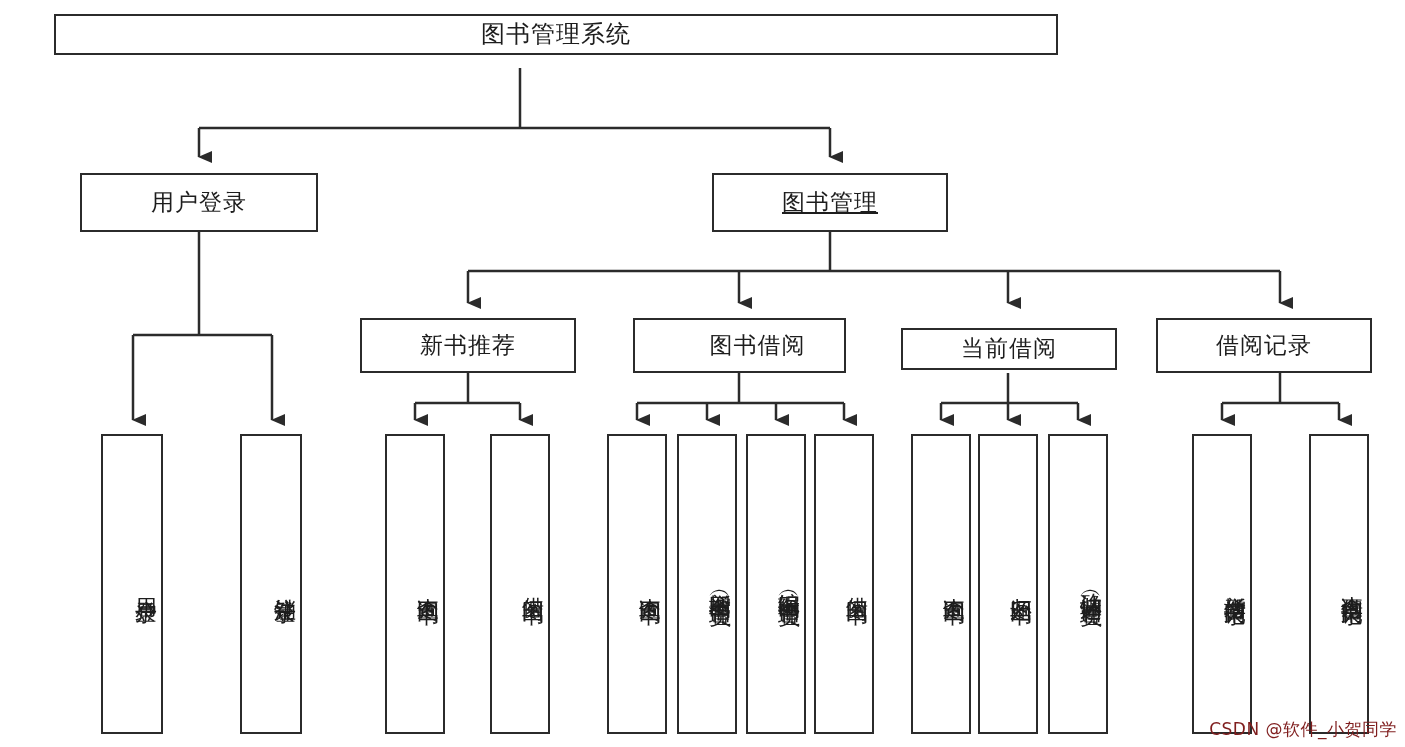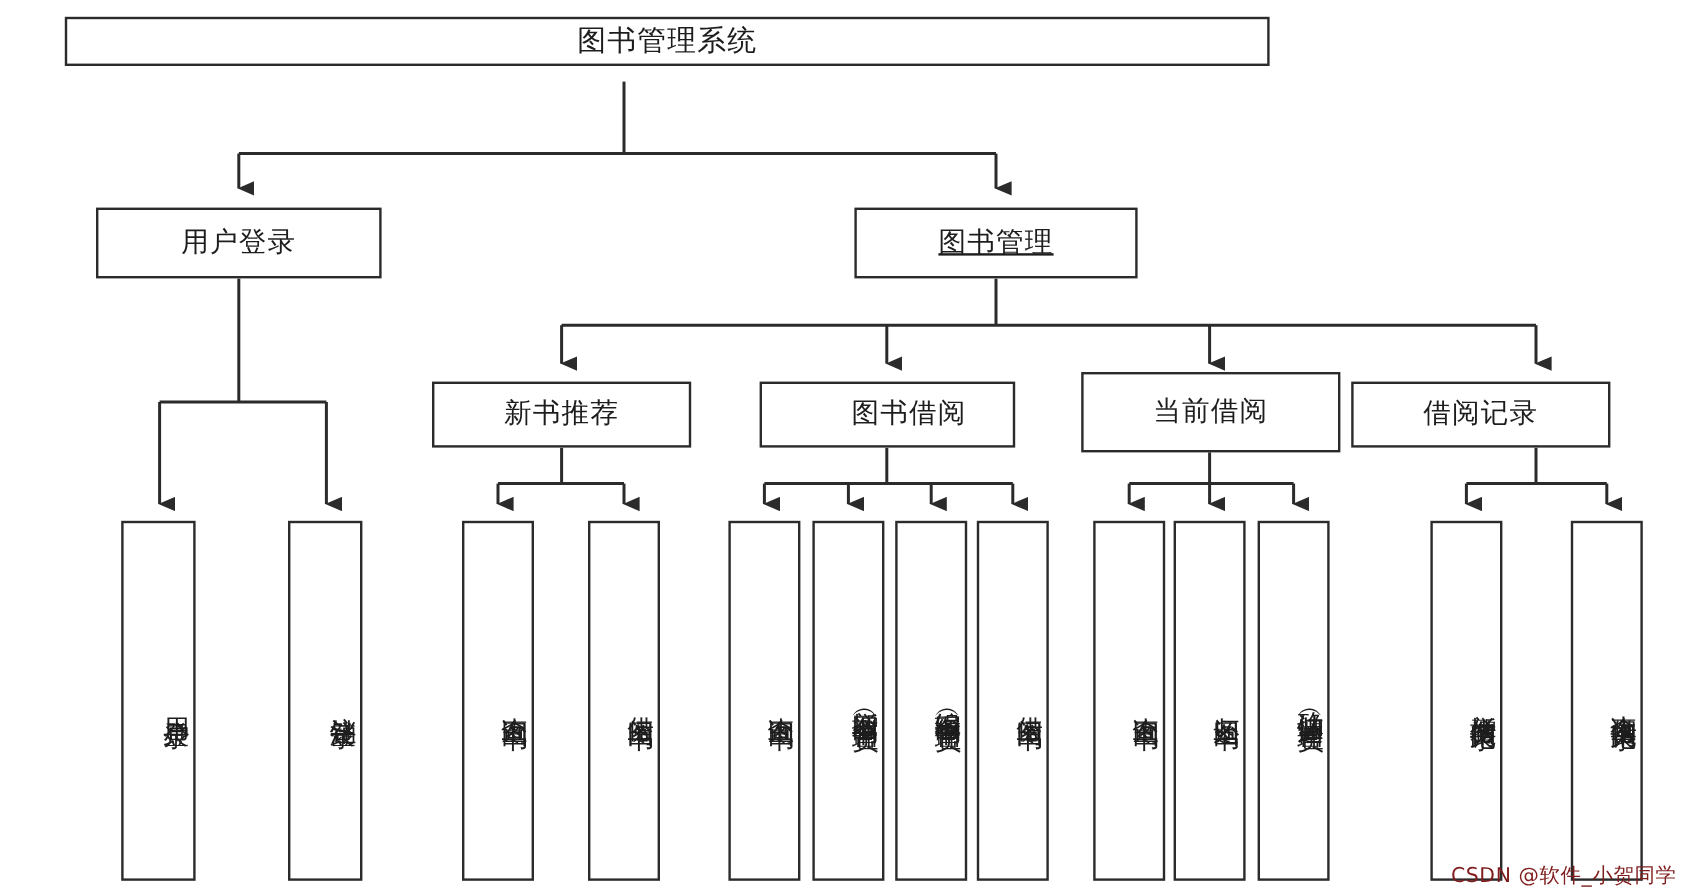--- a/index.html
+++ b/index.html
@@ -131,22 +131,22 @@
     </g>
   </svg>
 
   <div class="node h root" style="left:18px; top:14px; width:1004px; height:41px;margin-left:36px;">图书管理系统</div>
 
   <div class="node h" style="left:80px; top:173px; width:238px; height:59px;">用户登录</div>
   <div class="node h" style="left:712px; top:173px; width:236px; height:59px;text-decoration:underline;">图书管理</div>
 
   <div class="node h" style="left:360px; top:318px; width:216px; height:55px;">新书推荐</div>
   <div class="node h" style="left:633px; top:318px; width:213px; height:55px;padding-left:36px;">图书借阅</div>
-  <div class="node h" style="left:901px; top:310px; width:216px; height:67px;">当前借阅</div>
-  <div class="node h" style="left:1126px; top:318px; width:216px; height:55px;text-align:right;">借阅记录</div>
+  <div class="node h" style="left:901px; top:328px; width:216px; height:42px;">当前借阅</div>
+  <div class="node h" style="left:1156px; top:318px; width:216px; height:55px;text-align:right;">借阅记录</div>
 
   <div class="node v" style="left:101px; top:434px; width:62px; height:300px;">
     <span class="vtext">用户登录</span>
   </div>
   <div class="node v" style="left:240px; top:434px; width:62px; height:300px;">
     <span class="vtext">注销登录</span>
   </div>
 
   <div class="node v" style="left:385px; top:434px; width:60px; height:300px;">
     <span class="vtext">查询图书</span>

